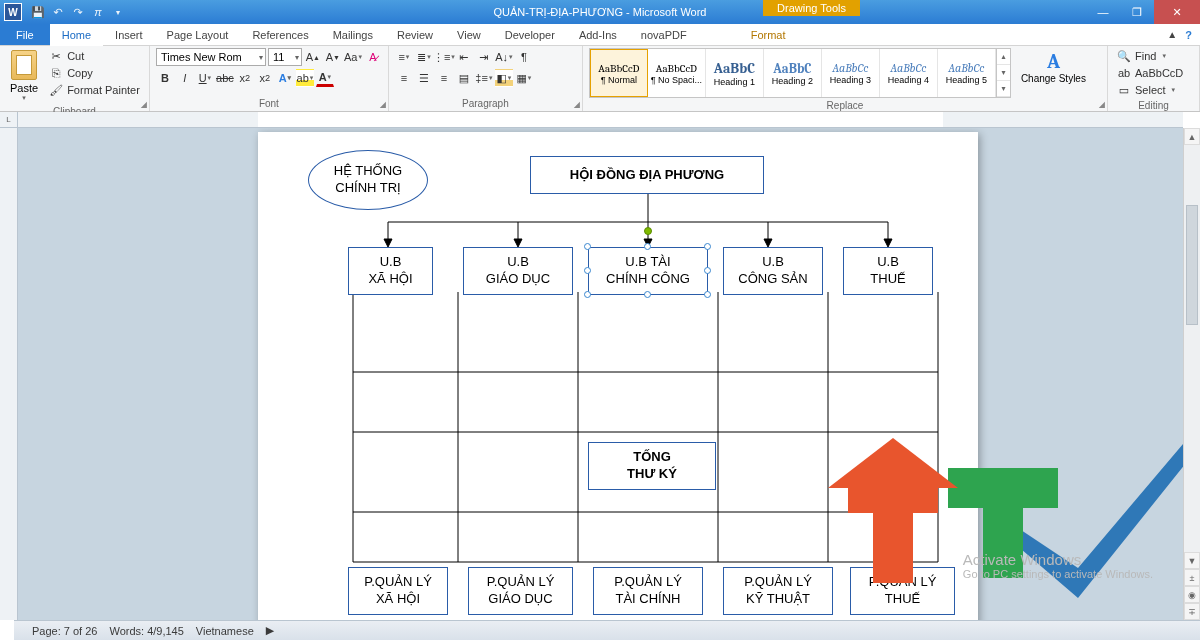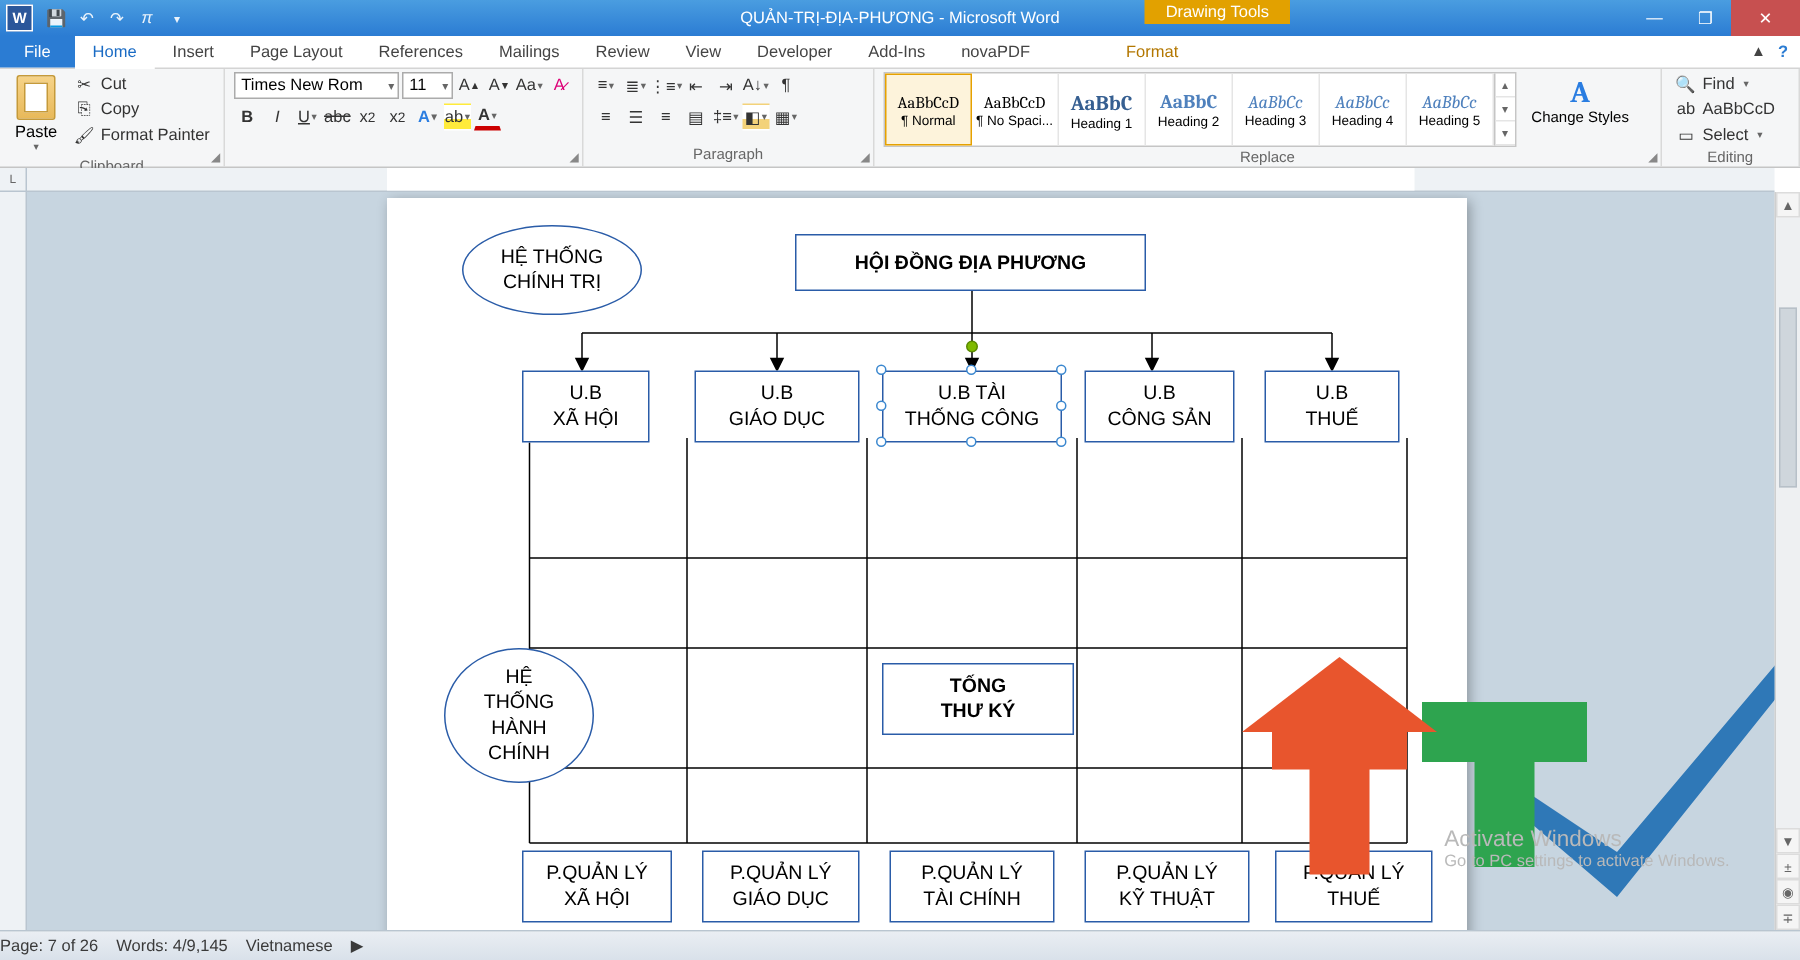--- a/index.html
+++ b/index.html
@@ -75,21 +75,21 @@
 
 .logo-wm { position: absolute; left: 700px; top: 300px; width: 480px; height: 180px; pointer-events: none; }
 
 
 .vscroll { width: 17px; background: #eef0f2; border-left: 1px solid #cfcfcf; display: flex; flex-direction: column; }
 .vscroll .arr { height: 17px; display: flex; align-items: center; justify-content: center; font-size: 9px; color: #666; background: #f5f5f5; border: 1px solid #dcdcdc; }
 .vscroll .track { flex: 1; position: relative; }
 .vscroll .thumb { position: absolute; left: 2px; right: 2px; top: 60px; height: 120px; background: #cfd6dc; border: 1px solid #b7c0c8; }
 
 
-.statusbar { position: absolute; left: 0; right: 0; bottom: 0; height: 20px; background: linear-gradient(#eaeef3, #d9e1ea); border-top: 1px solid #b9c5d0; display: flex; align-items: center; font-size: 11px; color: #3a3a3a; padding: 0 0; gap: 12px; }
+.statusbar { position: absolute; left: 14px; right: 0; bottom: 0; height: 20px; background: linear-gradient(#eaeef3, #d9e1ea); border-top: 1px solid #b9c5d0; display: flex; align-items: center; font-size: 11px; color: #3a3a3a; padding: 0 18px; gap: 12px; }
 .statusbar .right { margin-left: auto; display: flex; align-items: center; gap: 4px; }
 .view-btn { width: 18px; height: 14px; border: 1px solid #b0b8c0; background: #fff; }
 .zoom-slider { width: 90px; height: 3px; background: #b0b8c0; position: relative; margin: 0 6px; }
 .zoom-slider .t { position: absolute; left: 50%; top: -4px; width: 7px; height: 11px; background: #fff; border: 1px solid #8a98a5; border-radius: 2px; }
 
 .activate { position: absolute; right: 30px; bottom: 40px; color: #b9b9b9; font-size: 15px; text-align: left; pointer-events: none; }
 .activate .sub { font-size: 11px; }
 </style>
 </head>
 <body>
@@ -186,20 +186,21 @@
           </div>
         <div class="icon-btn">x<sub>2</sub></div>
         <div class="icon-btn">x<sup>2</sup></div>
         <div class="icon-btn dd" style="color:#2a7de1;font-weight:bold">A</div>
         <div class="icon-btn dd" style="background:linear-gradient(#fff 60%,#ffeb3b 60%)">ab</div>
         <div class="icon-btn dd" style="border-bottom:3px solid #c00">
             <b>A</b>
           </div>
       </div>
     </div>
+    <div class="label">Font</div>
     <div class="dlg">◢</div>
   </div>
 
   <div class="group" style="min-width:194px">
     <div style="display:flex;flex-direction:column;gap:3px">
       <div class="font-row">
         <div class="icon-btn dd">≡</div>
         <div class="icon-btn dd">≣</div>
         <div class="icon-btn dd">⋮≡</div>
         <div class="icon-btn">⇤</div>
@@ -344,21 +345,21 @@
           <span style="white-space:pre-line">U.B
 XÃ HỘI</span>
         </div>
       <div class="dbox" style="left:205px;top:115px;width:110px;height:48px">
           <span style="white-space:pre-line">U.B
 GIÁO DỤC</span>
         </div>
 
       <div class="dbox" style="left:330px;top:115px;width:120px;height:48px;border:1.5px solid #2a5ca8">
         <span style="white-space:pre-line">U.B TÀI
-THỐNG CÔNG</span>
+CHÍNH CÔNG</span>
       </div>
 
       <div class="sel-handle" style="left:326px;top:111px"></div>
       <div class="sel-handle" style="left:386px;top:111px"></div>
       <div class="sel-handle" style="left:446px;top:111px"></div>
       <div class="sel-handle" style="left:326px;top:135px"></div>
       <div class="sel-handle" style="left:446px;top:135px"></div>
       <div class="sel-handle" style="left:326px;top:159px"></div>
       <div class="sel-handle" style="left:386px;top:159px"></div>
       <div class="sel-handle" style="left:446px;top:159px"></div>
@@ -371,26 +372,20 @@
       <div class="dbox" style="left:585px;top:115px;width:90px;height:48px">
           <span style="white-space:pre-line">U.B
 THUẾ</span>
         </div>
 
       <div class="dbox" style="left:330px;top:310px;width:128px;height:48px;font-weight:bold">
           <span style="white-space:pre-line">TỐNG
 THƯ KÝ</span>
         </div>
 
-      <div class="dbox doval" style="left:38px;top:300px;width:100px;height:90px">
-          <span style="white-space:pre-line">HỆ
-THỐNG
-HÀNH
-CHÍNH</span>
-        </div>
 
       <div class="dbox" style="left:90px;top:435px;width:100px;height:48px">
           <span style="white-space:pre-line">P.QUẢN LÝ
 XÃ HỘI</span>
         </div>
       <div class="dbox" style="left:210px;top:435px;width:105px;height:48px">
           <span style="white-space:pre-line">P.QUẢN LÝ
 GIÁO DỤC</span>
         </div>
       <div class="dbox" style="left:335px;top:435px;width:110px;height:48px">

